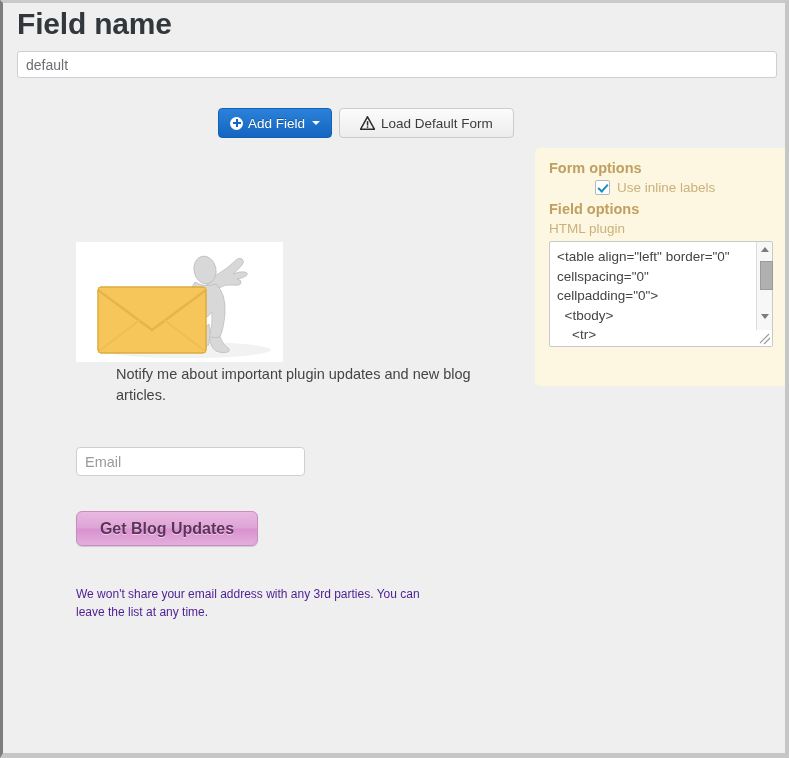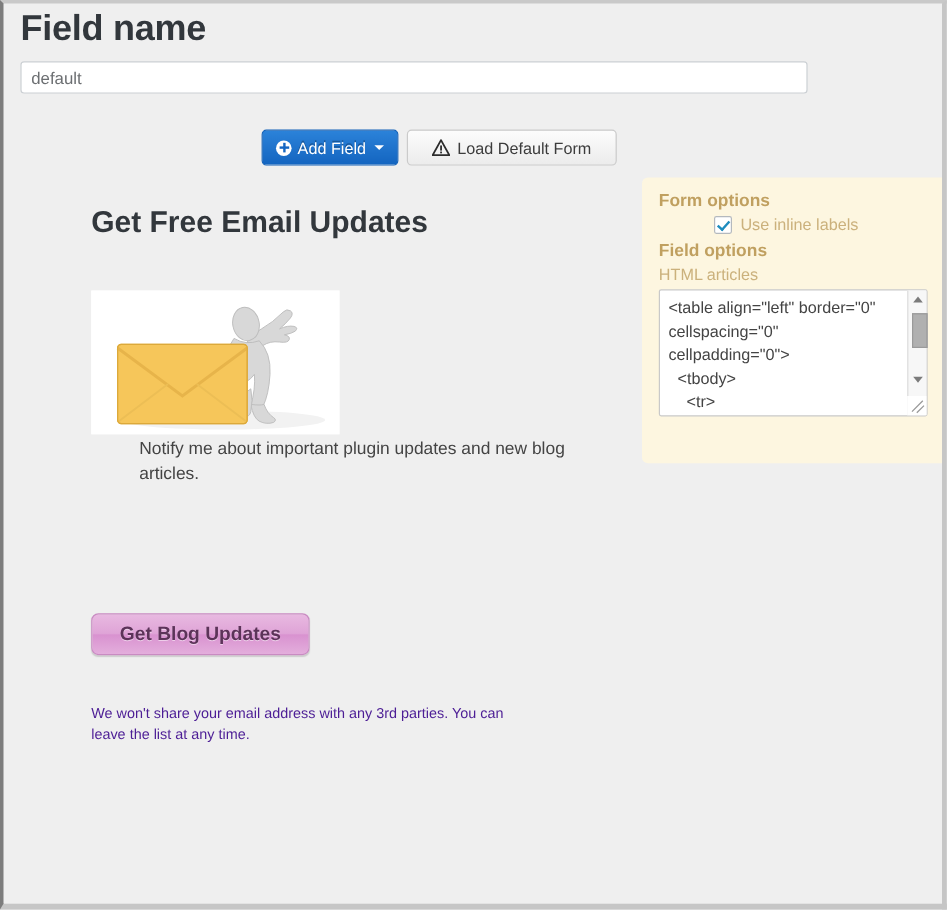--- a/index.html
+++ b/index.html
@@ -37,21 +37,21 @@
     position: absolute;
     left: 14px; top: 4px;
     font-size: 30px;
     font-weight: bold;
     color: #32373c;
     letter-spacing: -0.2px;
   }
   .list-name-input {
     position: absolute;
     left: 14px; top: 48px;
-    width: 656px; height: 27px;
+    width: 760px; height: 27px;
     box-sizing: border-box;
     background: #ffffff;
     border: 1px solid #ccd0d4;
     border-radius: 3px;
     padding: 3px 8px;
     font-family: "Liberation Sans", sans-serif;
     font-size: 14px;
     color: #6c6f72;
     outline: none;
   }
@@ -305,21 +305,20 @@
       <svg class="warn-tri" width="15" height="14" viewBox="0 0 15 14">
         <path d="M7.5 0.8 L14.4 13.2 L0.6 13.2 Z" fill="none" stroke="#2c2c2c" stroke-width="1.5"></path>
         <rect x="6.8" y="5.2" width="1.5" height="4.3" fill="#2c2c2c"></rect>
         <rect x="6.8" y="10.3" width="1.5" height="1.5" fill="#2c2c2c"></rect>
       </svg>
       <span>Load Default Form</span>
     </div>
 
     <div class="form-preview">
 
-      <div class="form-heading">Get Free Email Updates</div>
 
       <div class="hero-image">
         <svg width="207" height="120" viewBox="0 0 207 120">
           <rect x="0" y="0" width="207" height="120" fill="#ffffff"></rect>
           <ellipse cx="110" cy="108" rx="85" ry="8" fill="#f2f2f2"></ellipse>
 
           <g fill="#d8d8d8" stroke="#bdbdbd" stroke-width="0.8">
             <path d="M128 47 q4 -10 14 -15 q9 -5 18 -14 q3 -3 6 -1 q3 2 0 6 q-4 5 -9 9 q7 -3 12 -2 q4 1 1 4 q-3 2 -9 3 q5 1 4 4 q-1 3 -8 2 q-8 -1 -14 3 q-7 4 -10 10 z"></path>
             <ellipse cx="129" cy="28" rx="11" ry="14" transform="rotate(-12 129 28)"></ellipse>
             <path d="M119 40 q10 6 21 2 q10 10 9 28 q-1 17 -6 27 l-10 -1 q4 -14 3 -26 q-6 8 -13 7 q-8 -2 -9 -12 q-2 -16 5 -25 z"></path>
@@ -332,35 +331,36 @@
             <rect x="22" y="45" width="108" height="66" rx="3" fill="#f6c65a" stroke="#e3ae3e" stroke-width="1"></rect>
             <path d="M22 48 L76 88 L130 48" fill="none" stroke="#e7b44a" stroke-width="2.5"></path>
             <path d="M23 109 L64 78 M129 109 L88 78" fill="none" stroke="#ecbe55" stroke-width="1.6"></path>
             <rect x="22" y="45" width="108" height="66" rx="3" fill="none" stroke="#dca93a" stroke-width="1"></rect>
           </g>
         </svg>
       </div>
 
       <div class="hero-desc">Notify me about important plugin updates and new blog articles.</div>
 
+      <input class="email-input" type="text" placeholder="Email" style="">
 
       <button class="btn-submit">Get Blog Updates</button>
 
       <div class="legal-text">We won't share your email address with any 3rd parties. You can leave the list at any time.</div>
 
     </div>
 
     <div class="options-panel">
       <div class="opt-h">Form options</div>
       <div class="opt-check-row">
         <span class="checkbox"></span>
         <span class="opt-check-label">Use inline labels</span>
       </div>
       <div class="opt-h">Field options</div>
-      <div class="opt-sub">HTML articles</div>
+      <div class="opt-sub">HTML plugin</div>
       <div class="ta-wrap">
         <textarea class="html-textarea" style="">&lt;table align="left" border="0" cellspacing="0" cellpadding="0"&gt;
   &lt;tbody&gt;
     &lt;tr&gt;</textarea>
         <div class="ta-scrollbar">
           <div class="sb-arrow">
               <span class="sb-up"></span>
             </div>
           <div class="sb-thumb"></div>
           <div class="sb-arrow sb-arrow-dn">

